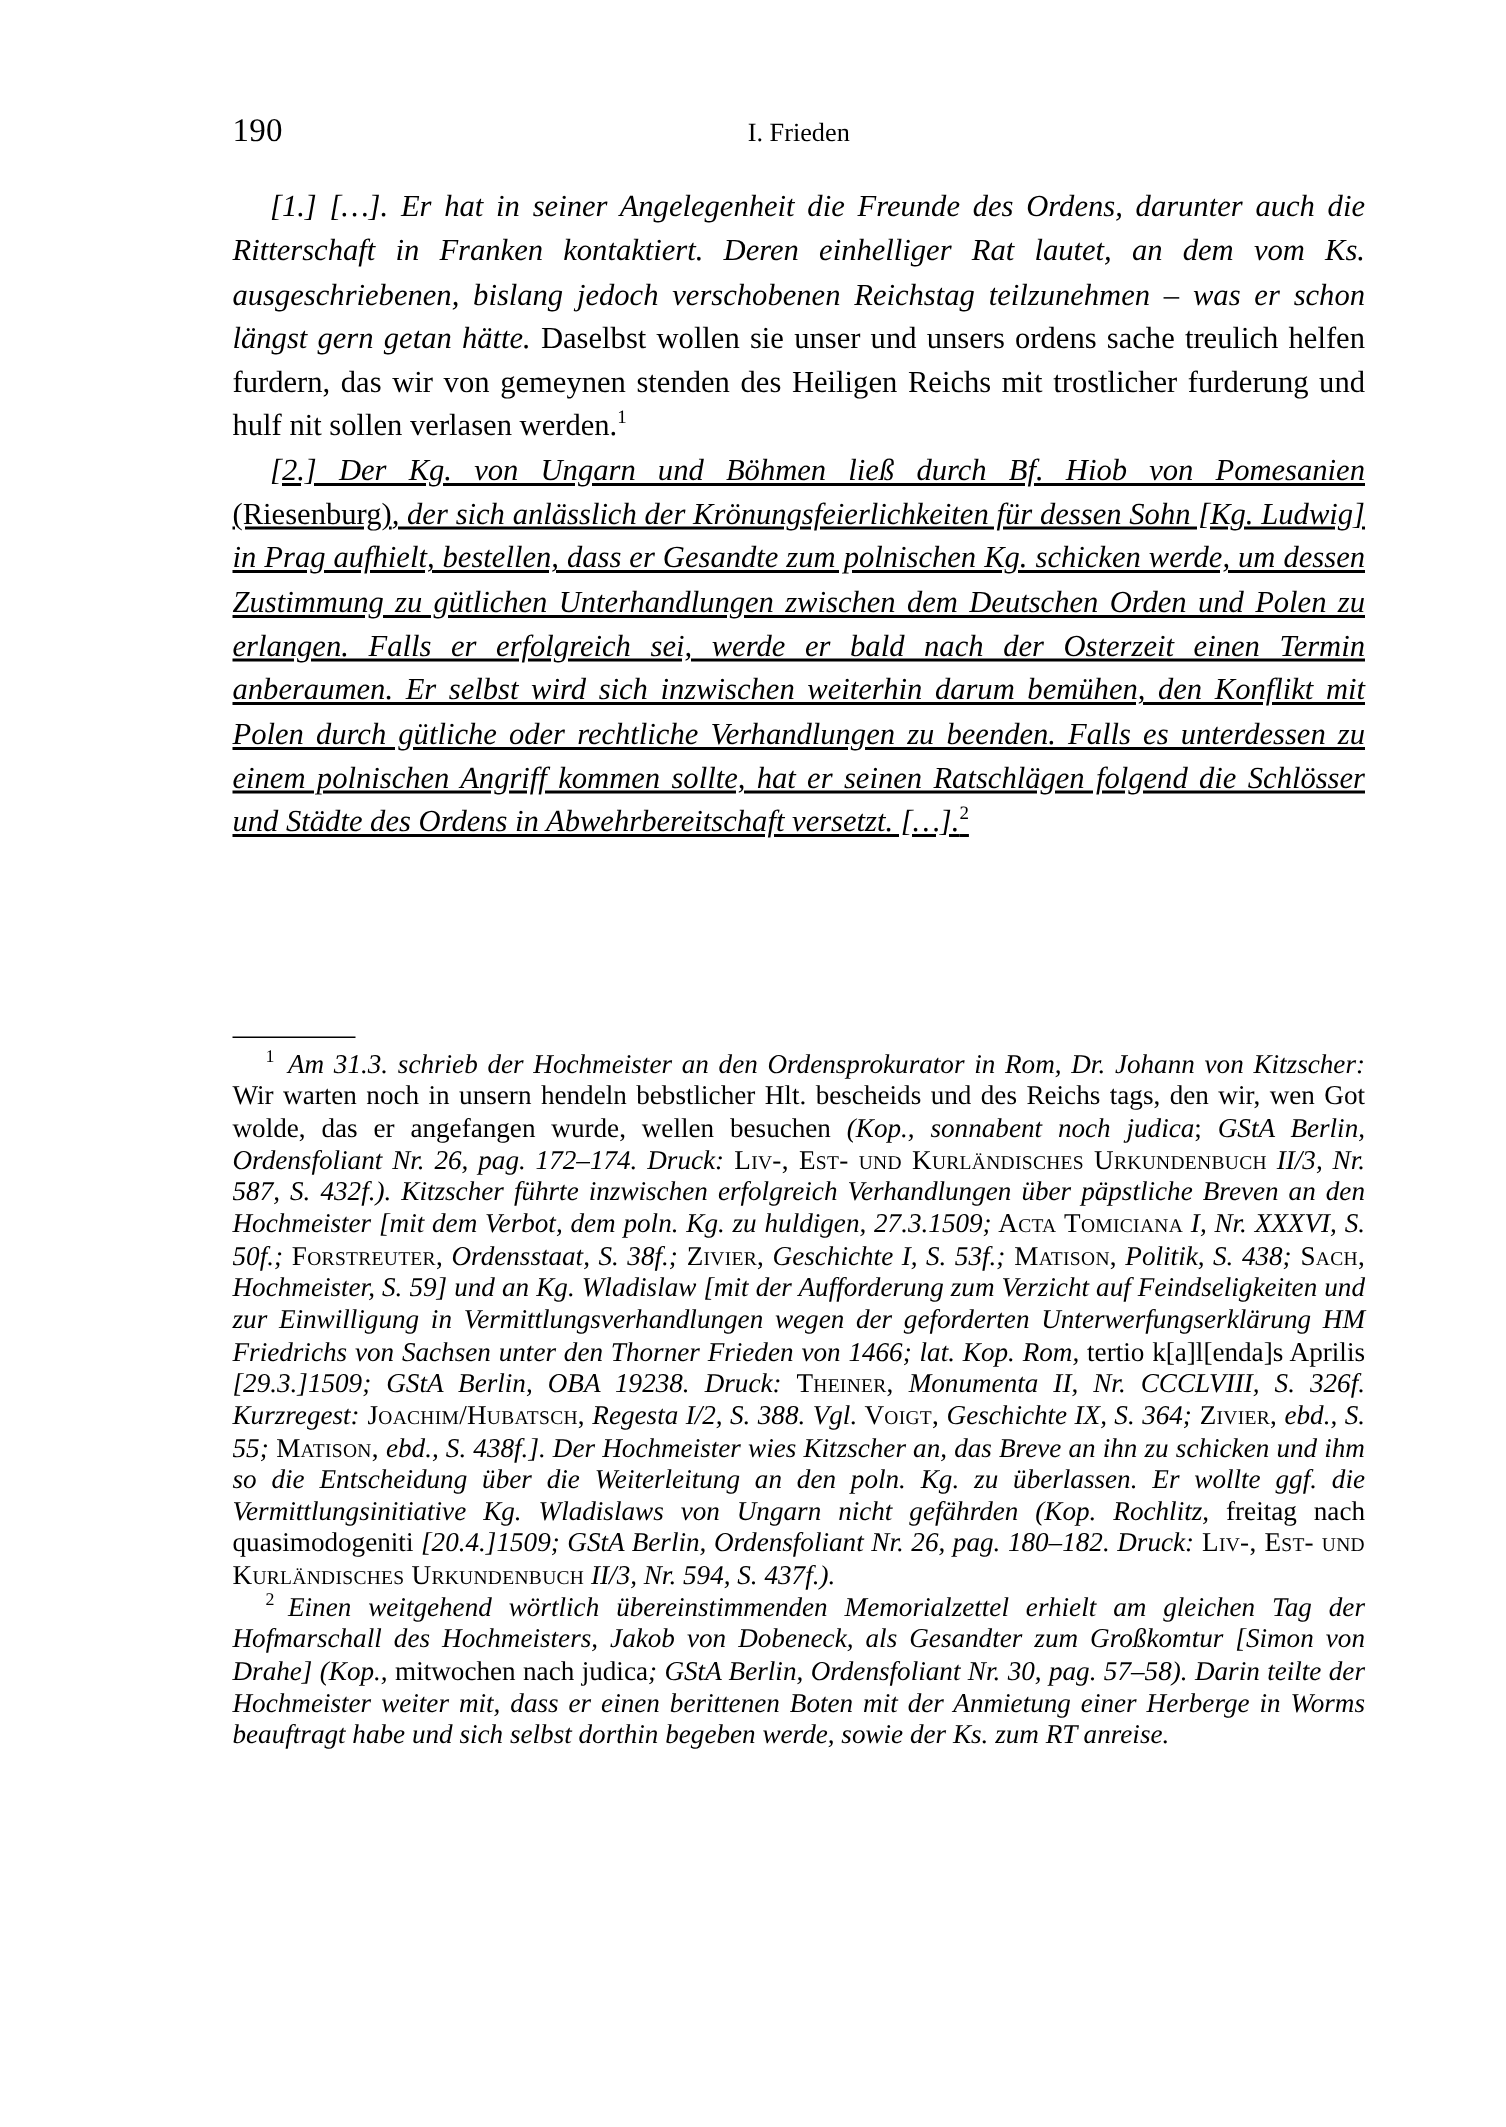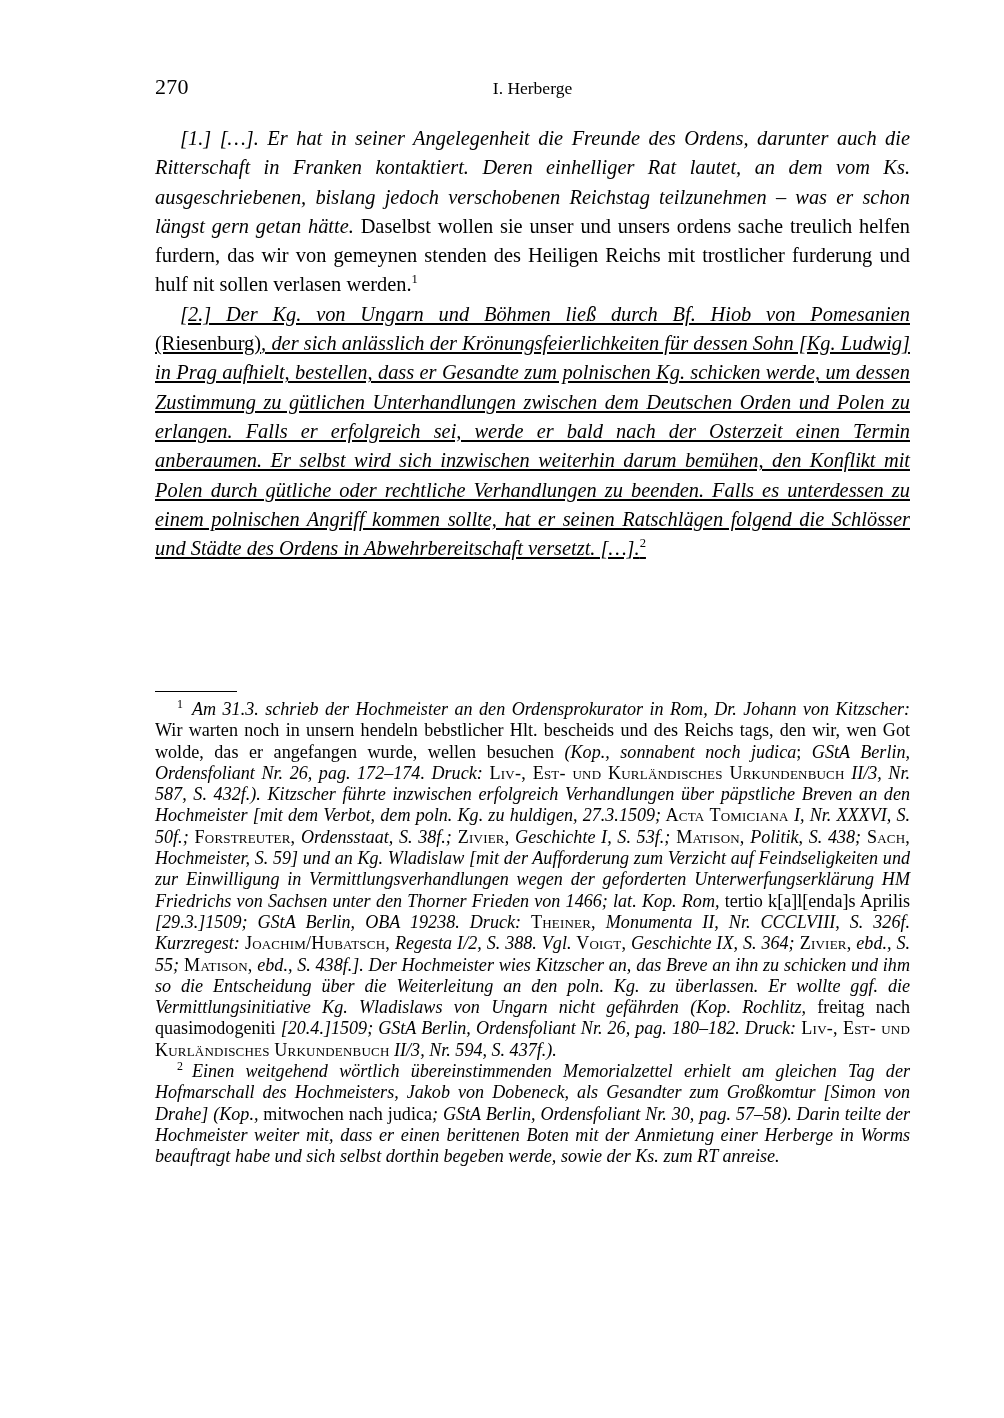--- a/index.html
+++ b/index.html
@@ -112,22 +112,22 @@
     letter-spacing: .2px;
     margin-top: 18px;
   }
 </style>
 </head>
 <body>
 
 <div class="page">
 
   <div class="runhead">
-    <div class="folio">270</div>
-    <div class="runtitle">I. Herberge</div>
+    <div class="folio">190</div>
+    <div class="runtitle">I. Frieden</div>
   </div>
 
   <div class="body-block">
     <p class="body">
       <span class="indent"></span><span><i>[1.] […]. Er hat in seiner Angelegenheit die Freunde des Ordens, darunter auch die Ritterschaft in Franken kontaktiert. Deren einhelliger Rat lautet, an dem vom Ks. ausgeschriebenen, bislang jedoch verschobenen Reichstag teilzunehmen – was er schon längst gern getan hätte.</i><span class="rom"> Daselbst wollen sie unser und unsers ordens sache treulich helfen furdern, das wir von gemeynen stenden des Heiligen Reichs mit trostlicher furderung und hulf nit sollen verlasen werden.</span><sup>1</sup></span>
     </p>
     <p class="body">
       <span class="indent"></span><span><i>[2.] Der Kg. von Ungarn und Böhmen ließ durch Bf. Hiob von Pomesanien</i><span class="rom"> (Riesenburg)</span><i>, der sich anlässlich der Krönungsfeierlichkeiten für dessen Sohn [Kg. Ludwig] in Prag aufhielt, bestellen, dass er Gesandte zum polnischen Kg. schicken werde, um dessen Zustimmung zu gütlichen Unterhandlungen zwischen dem Deutschen Orden und Polen zu erlangen. Falls er erfolgreich sei, werde er bald nach der Osterzeit einen Termin anberaumen. Er selbst wird sich inzwischen weiterhin darum bemühen, den Konflikt mit Polen durch gütliche oder rechtliche Verhandlungen zu beenden. Falls es unterdessen zu einem polnischen Angriff kommen sollte, hat er seinen Ratschlägen folgend die Schlösser und Städte des Ordens in Abwehrbereitschaft versetzt. […].</i><sup>2</sup></span>
     </p>
   </div>

